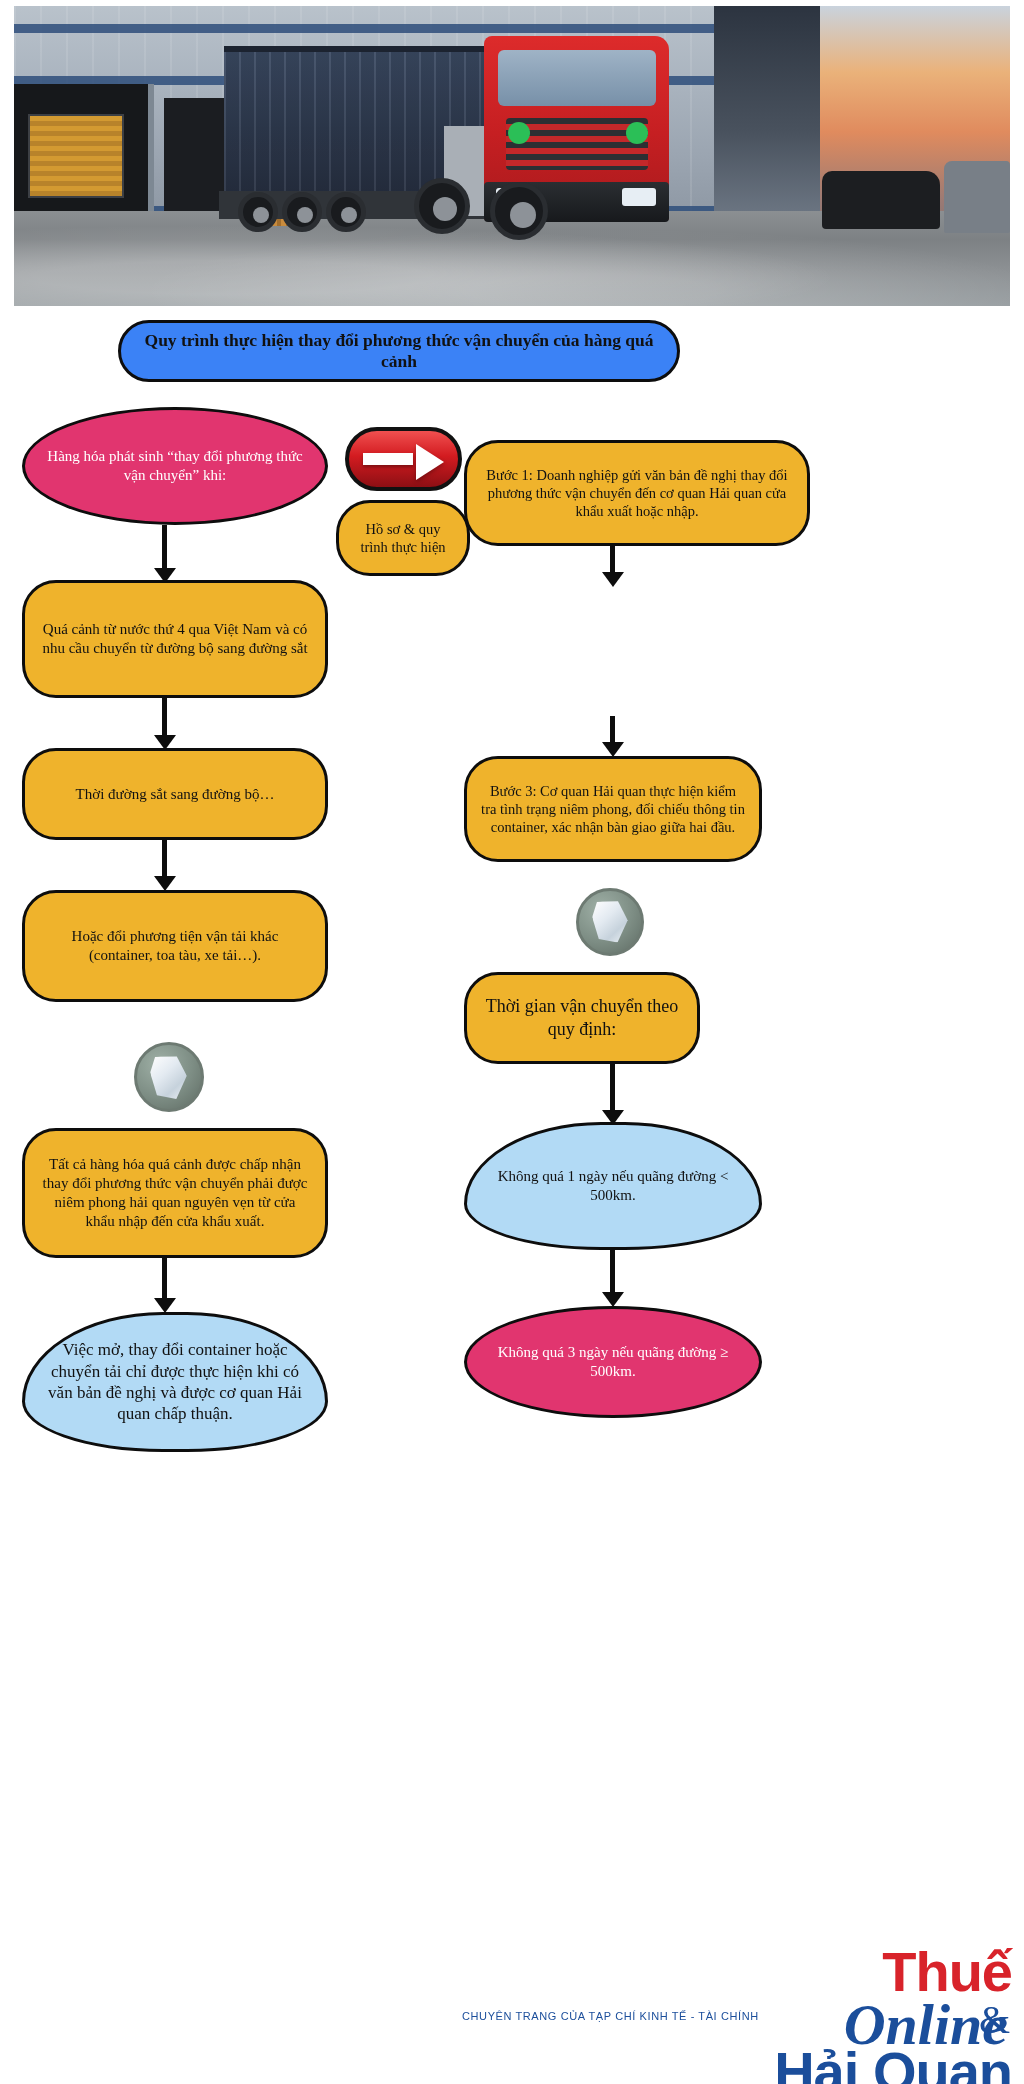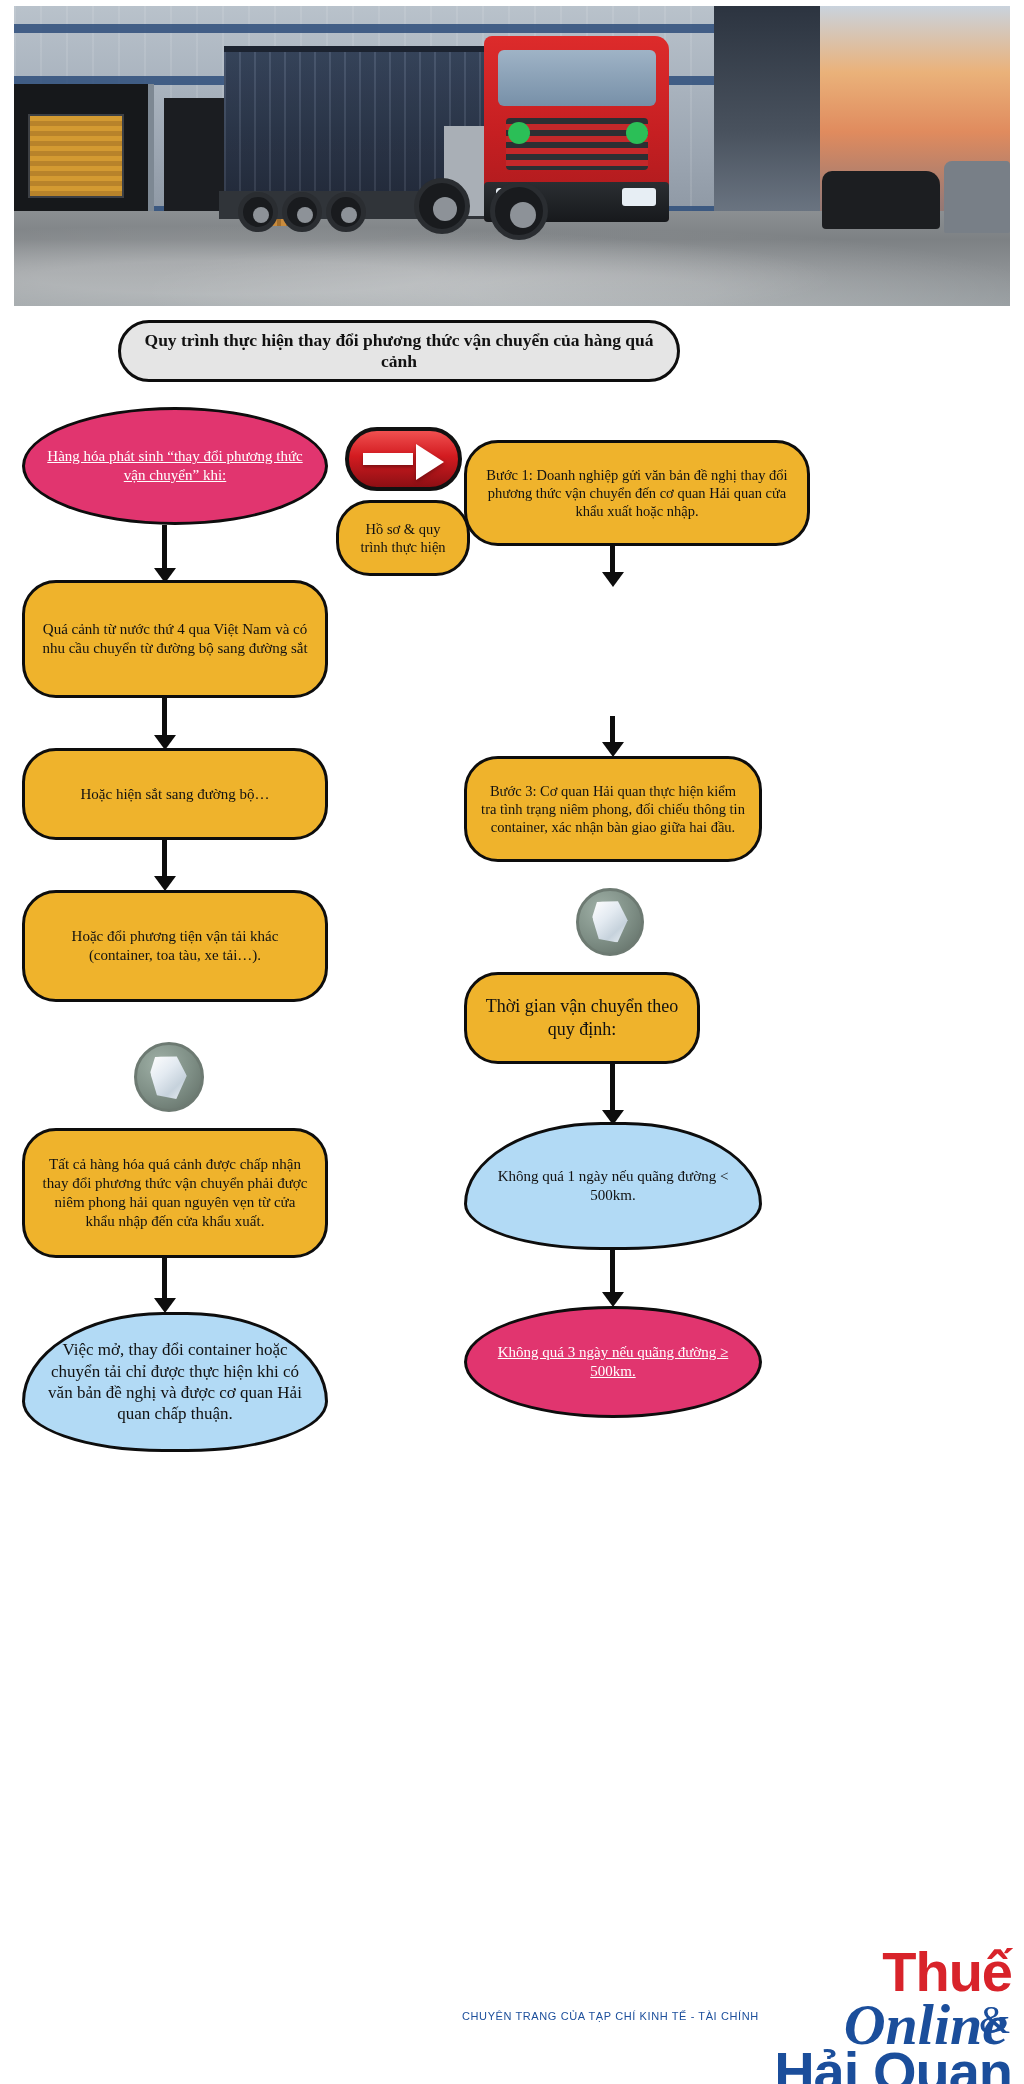--- a/index.html
+++ b/index.html
@@ -109,26 +109,26 @@
     display: flex;
     align-items: center;
     justify-content: center;
     text-align: center;
     border: 3px solid #0d0d0d;
     color: #111111;
     line-height: 1.26;
     padding: 6px 14px;
   }
   .rounded { border-radius: 34px; background: #EFB32C; }
-  .ellipse { border-radius: 50%; background: #E1356F; color:#ffffff; border-width:3px;text-decoration:underline; }
+  .ellipse { border-radius: 50%; background: #E1356F; color:#ffffff; border-width:3px; }
   .hexleaf { background:#B2DAF5; }
   .hexleaf.s1 { border-radius: 46% 46% 46% 46% / 64% 64% 36% 36%; }
 
   .title-box {
-    background:#e5e5e5;
+    background:#3b82f6;
     border:3px solid #0d0d0d;
     border-radius: 40px;
     position:absolute;
     display:flex; align-items:center; justify-content:center;
     font-weight:bold;
     color:#111;
     text-align:center;
     padding: 4px 22px;
   }
 
@@ -261,21 +261,21 @@
   <div class="shape ellipse" style="left:22px; top:407px; width:306px; height:118px; font-size:15px;">Hàng hóa phát sinh “thay đổi phương thức vận chuyển” khi:</div>
 
   <div class="conn" style="left:162px; top:525px; height:50px;"></div>
   <div class="arrowhead" style="left:154px; top:568px;"></div>
 
   <div class="shape rounded" style="left:22px; top:580px; width:306px; height:118px; font-size:15px;">Quá cảnh từ nước thứ 4 qua Việt Nam và có nhu cầu chuyển từ đường bộ sang đường sắt</div>
 
   <div class="conn" style="left:162px; top:698px; height:44px;"></div>
   <div class="arrowhead" style="left:154px; top:735px;"></div>
 
-  <div class="shape rounded" style="left:22px; top:748px; width:306px; height:92px; font-size:15px;">Hoặc hiện sắt sang đường bộ…</div>
+  <div class="shape rounded" style="left:22px; top:748px; width:306px; height:92px; font-size:15px;">Thời đường sắt sang đường bộ…</div>
 
   <div class="conn" style="left:162px; top:840px; height:42px;"></div>
   <div class="arrowhead" style="left:154px; top:876px;"></div>
 
   <div class="shape rounded" style="left:22px; top:890px; width:306px; height:112px; font-size:15px;">Hoặc đổi phương tiện vận tải khác (container, toa tàu, xe tải…).</div>
 
   <div class="crystal-badge" style="left:134px; top:1042px; width:70px; height:70px;">
     <div class="sheet"></div>
   </div>
 

